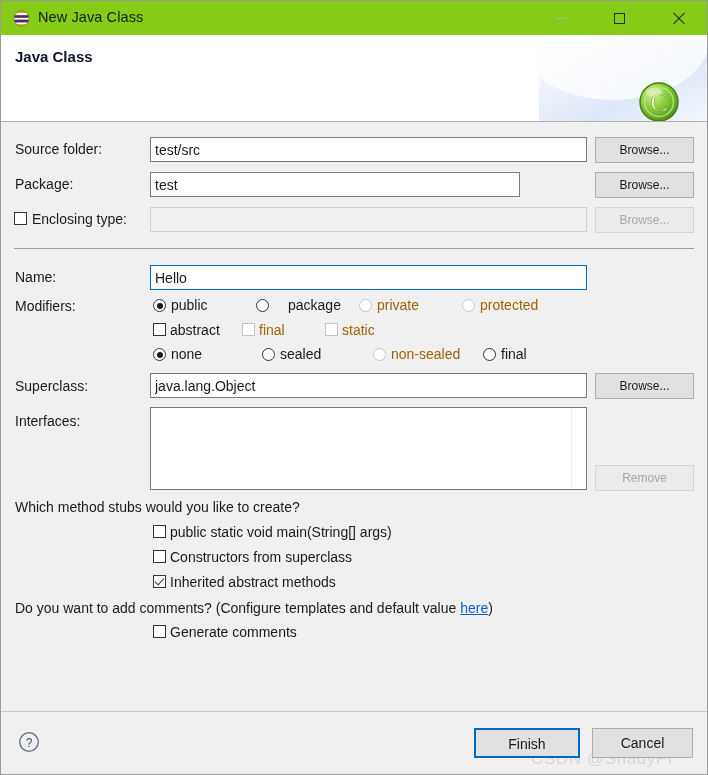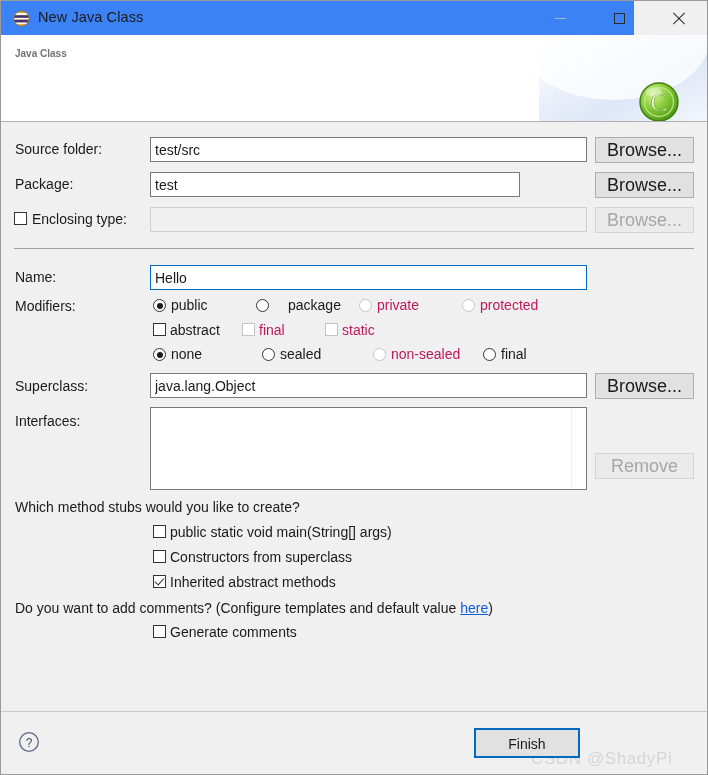--- a/index.html
+++ b/index.html
@@ -19,23 +19,23 @@
     background: #f0f0f0;
     border: 1px solid #9a9a9a;
     box-sizing: border-box;
     overflow: hidden;
   }
 
   
   .titlebar {
     position: absolute;
     left: 0; top: 0;
-    width: 633px;
+    width: 708px;
     height: 34px;
-    background: #3b82f6;
+    background: #84cc16;
     box-sizing: border-box;
   }
   .title-icon {
     position: absolute;
     left: 12px; top: 9px;
     width: 17px; height: 17px;
   }
   .title-text {
     position: absolute;
     left: 37px; top: 8px;
@@ -102,23 +102,23 @@
     position: absolute;
     left: -20px; top: -55px;
     width: 190px; height: 120px;
     border-radius: 50%;
     background: #ffffff;
     opacity: 0.75;
   }
   .banner-title {
     position: absolute;
     left: 14px; top: 13px;
-    font-size: 10px;
+    font-size: 15px;
     font-weight: bold;
-    color: #737373;
+    color: #0f172a;
   }
   .banner-sub {
     position: absolute;
     left: 17px; top: 46px;
     font-size: 14px;
     color: #1a1a1a;
   }
   .class-logo {
     position: absolute;
     left: 636px; top: 45px;
@@ -151,21 +151,21 @@
     background: #f0f0f0;
     border: 1px solid #cfcfcf;
     color: #a0a0a0;
   }
   .btn {
     position: absolute;
     background: #e1e1e1;
     border: 1px solid #adadad;
     box-sizing: border-box;
     font-family: "Liberation Sans", sans-serif;
-    font-size: 18px;
+    font-size: 12px;
     color: #1a1a1a;
     text-align: center;
     line-height: 24px;
     cursor: default;
     padding: 0;
   }
   .btn.disabled {
     background: #ebebeb;
     border: 1px solid #d4d4d4;
     color: #a6a6a6;
@@ -214,21 +214,21 @@
     width: 6px; height: 6px;
     border-radius: 50%;
     background: #1a1a1a;
   }
   .opt-label {
     position: absolute;
     font-size: 14px;
     color: #1a1a1a;
     white-space: nowrap;
   }
-  .opt-label.disabled { color: #be185d; }
+  .opt-label.disabled { color: #a16207; }
 
   .listbox {
     position: absolute;
     background: #ffffff;
     border: 1px solid #7a7a7a;
     box-sizing: border-box;
   }
   .listbox-scroll {
     position: absolute;
     right: 1px; top: 1px;
@@ -389,21 +389,21 @@
   <div class="opt-label" style="left:500px; top:345px;">final</div>
 
   <div class="row-label" style="left:14px; top:377px;">Superclass:</div>
   <input class="text-field" style="left: 149px; top: 372px; width: 437px; height: 25px;" value="java.lang.Object">
   <button class="btn" style="left:594px; top:372px; width:99px; height:26px;">Browse...</button>
 
   <div class="row-label" style="left:14px; top:412px;">Interfaces:</div>
   <div class="listbox" style="left:149px; top:406px; width:437px; height:83px;">
     <div class="listbox-scroll"></div>
   </div>
-  <button class="btn disabled" style="left:594px; top:452px; width:99px; height:26px;">Remove</button>
+  <button class="btn disabled" style="left:594px; top:464px; width:99px; height:26px;">Remove</button>
 
   <div class="static-text" style="left:14px; top:498px;">Which method stubs would you like to create?</div>
 
   <div class="cbx" style="left:152px; top:524px;"></div>
   <div class="opt-label" style="left:169px; top:523px;">public static void main(String[] args)</div>
 
   <div class="cbx" style="left:152px; top:549px;"></div>
   <div class="opt-label" style="left:169px; top:548px;">Constructors from superclass</div>
 
   <div class="cbx checked" style="left:152px; top:574px;"></div>
@@ -419,14 +419,15 @@
   <div class="footer-sep"></div>
 
   <svg class="help-icon" viewBox="0 0 22 22">
     <circle cx="11" cy="11" r="9.3" fill="none" stroke="#5a6a86" stroke-width="1.3"></circle>
     <text x="11" y="15.6" font-family="Liberation Sans, sans-serif" font-size="12" fill="#3f5070" text-anchor="middle">?</text>
   </svg>
 
   <div class="watermark">CSDN @ShadyPi</div>
 
   <button class="btn btn-lg btn-default" style="left:473px; top:727px; width:106px;">Finish</button>
+  <button class="btn btn-lg" style="left:591px; top:727px; width:101px;">Cancel</button>
 
 </div>
 
 </body></html>

